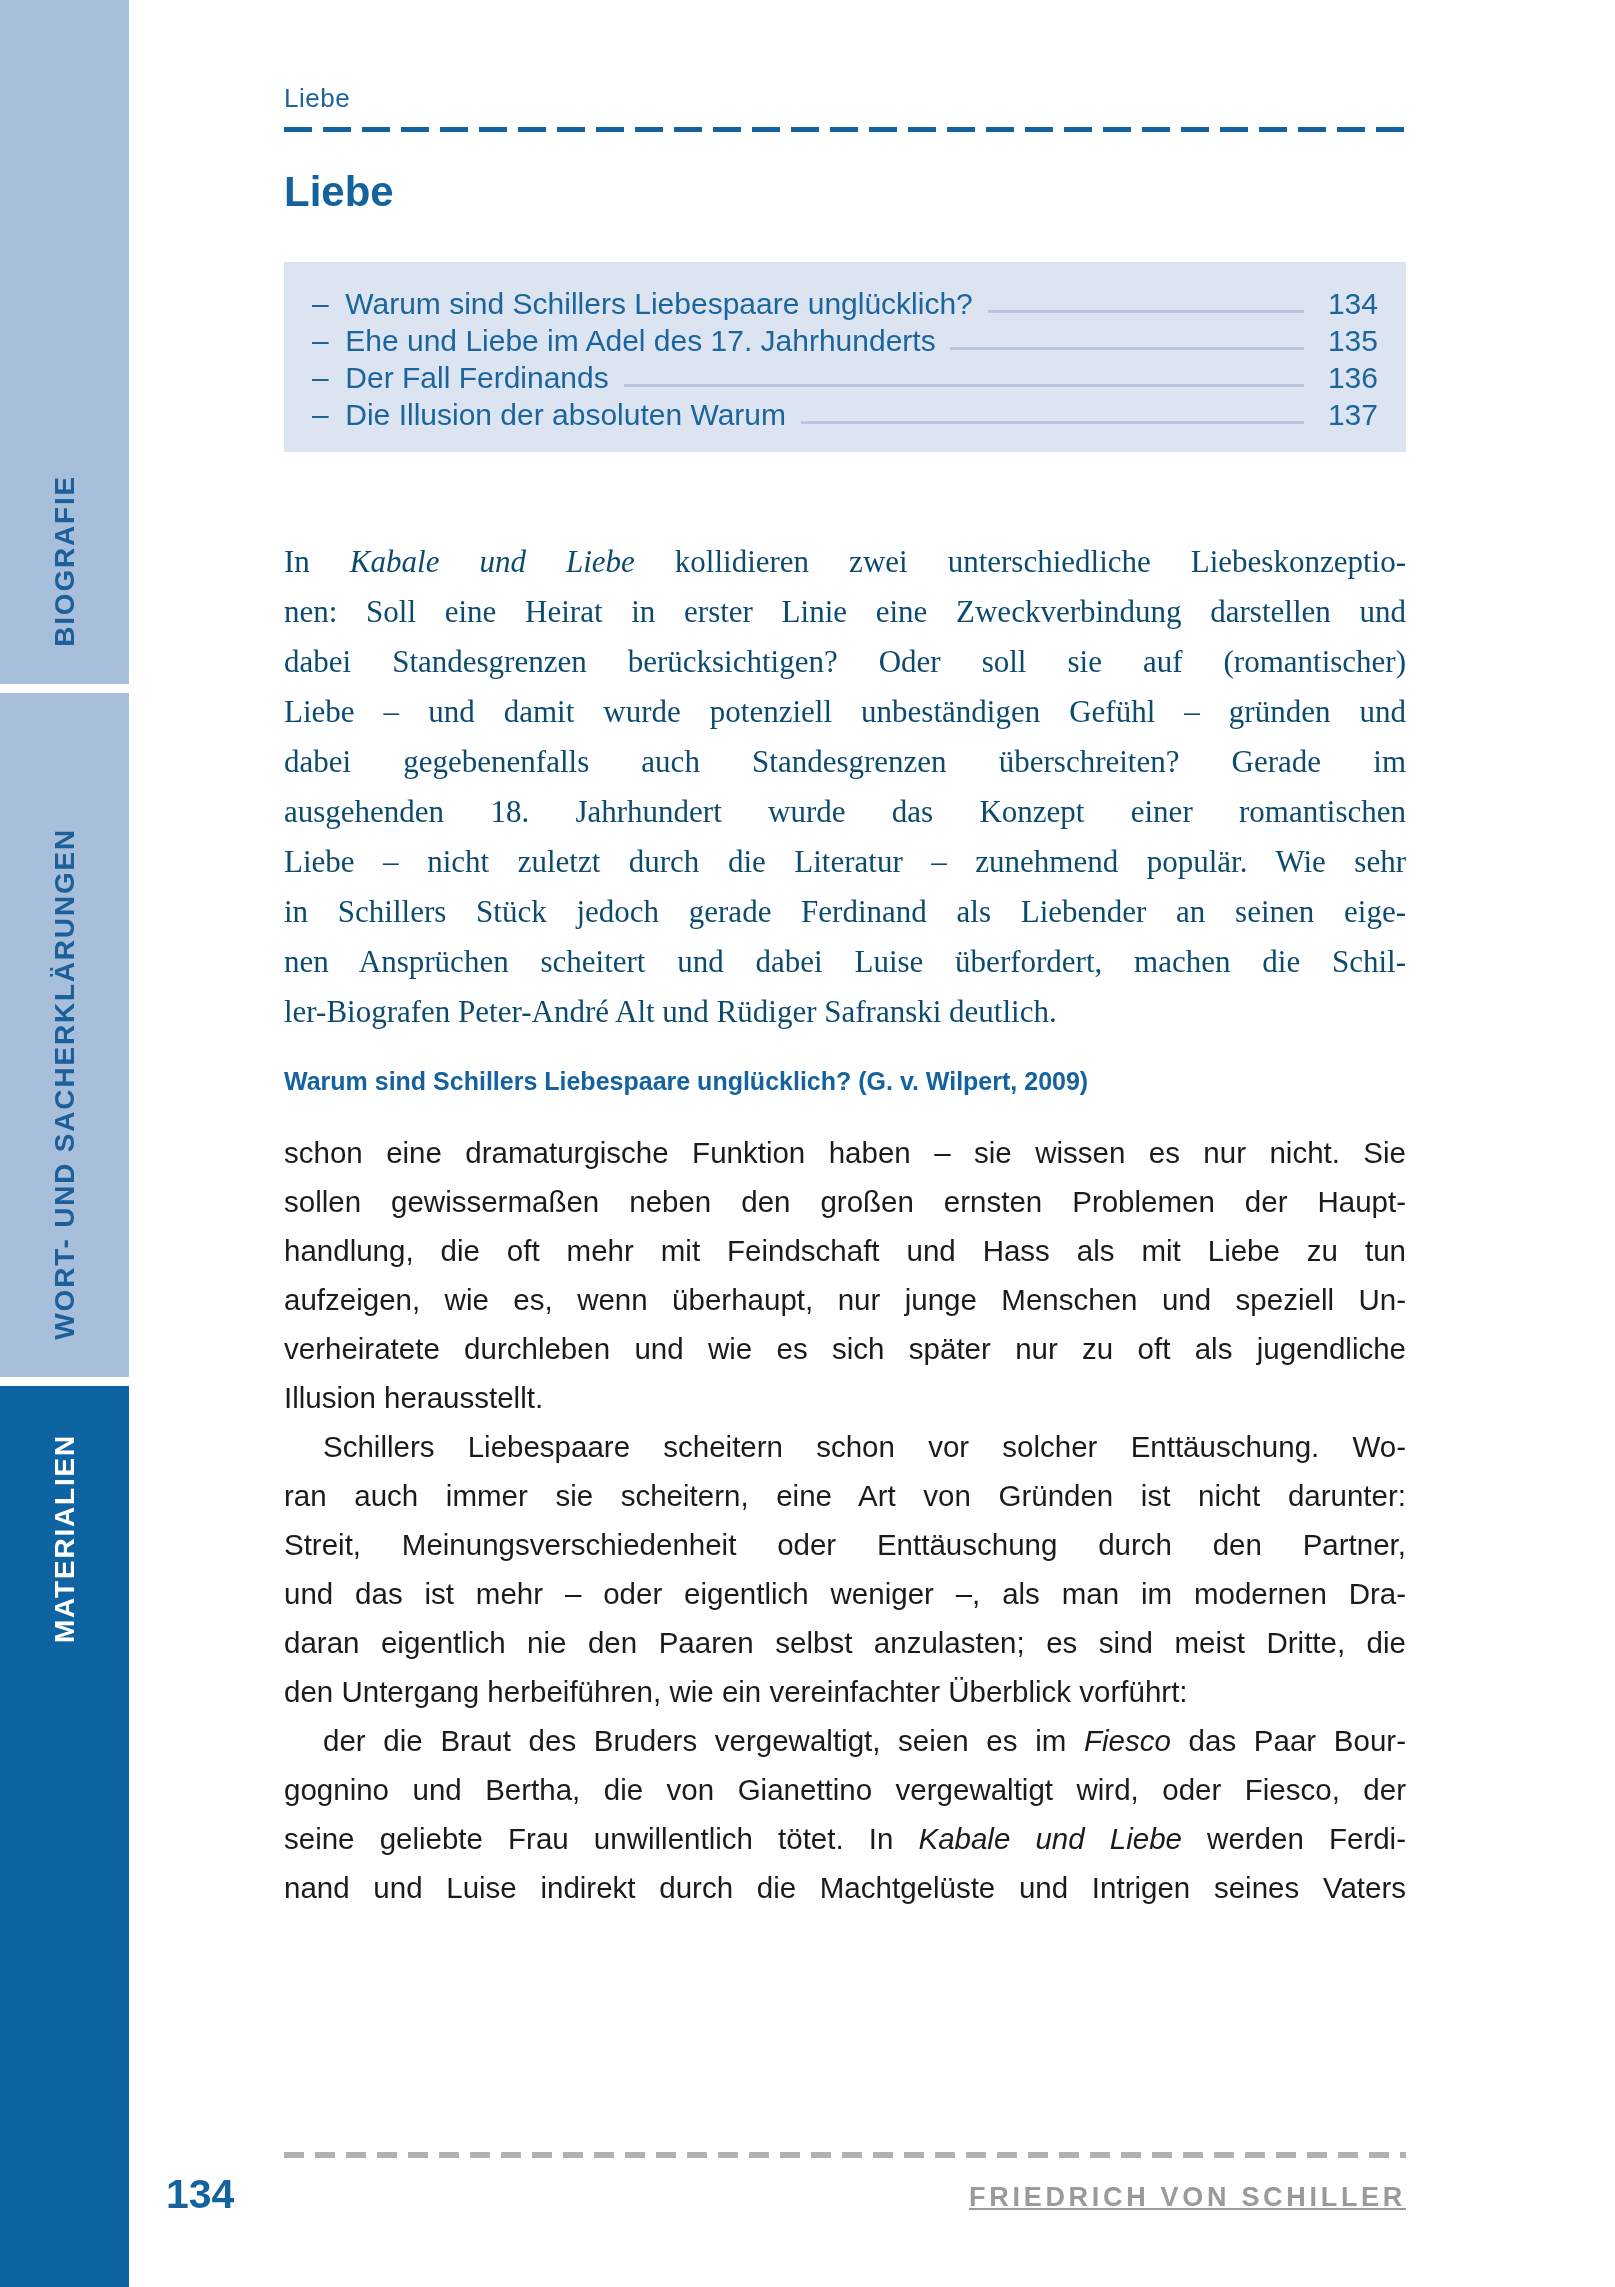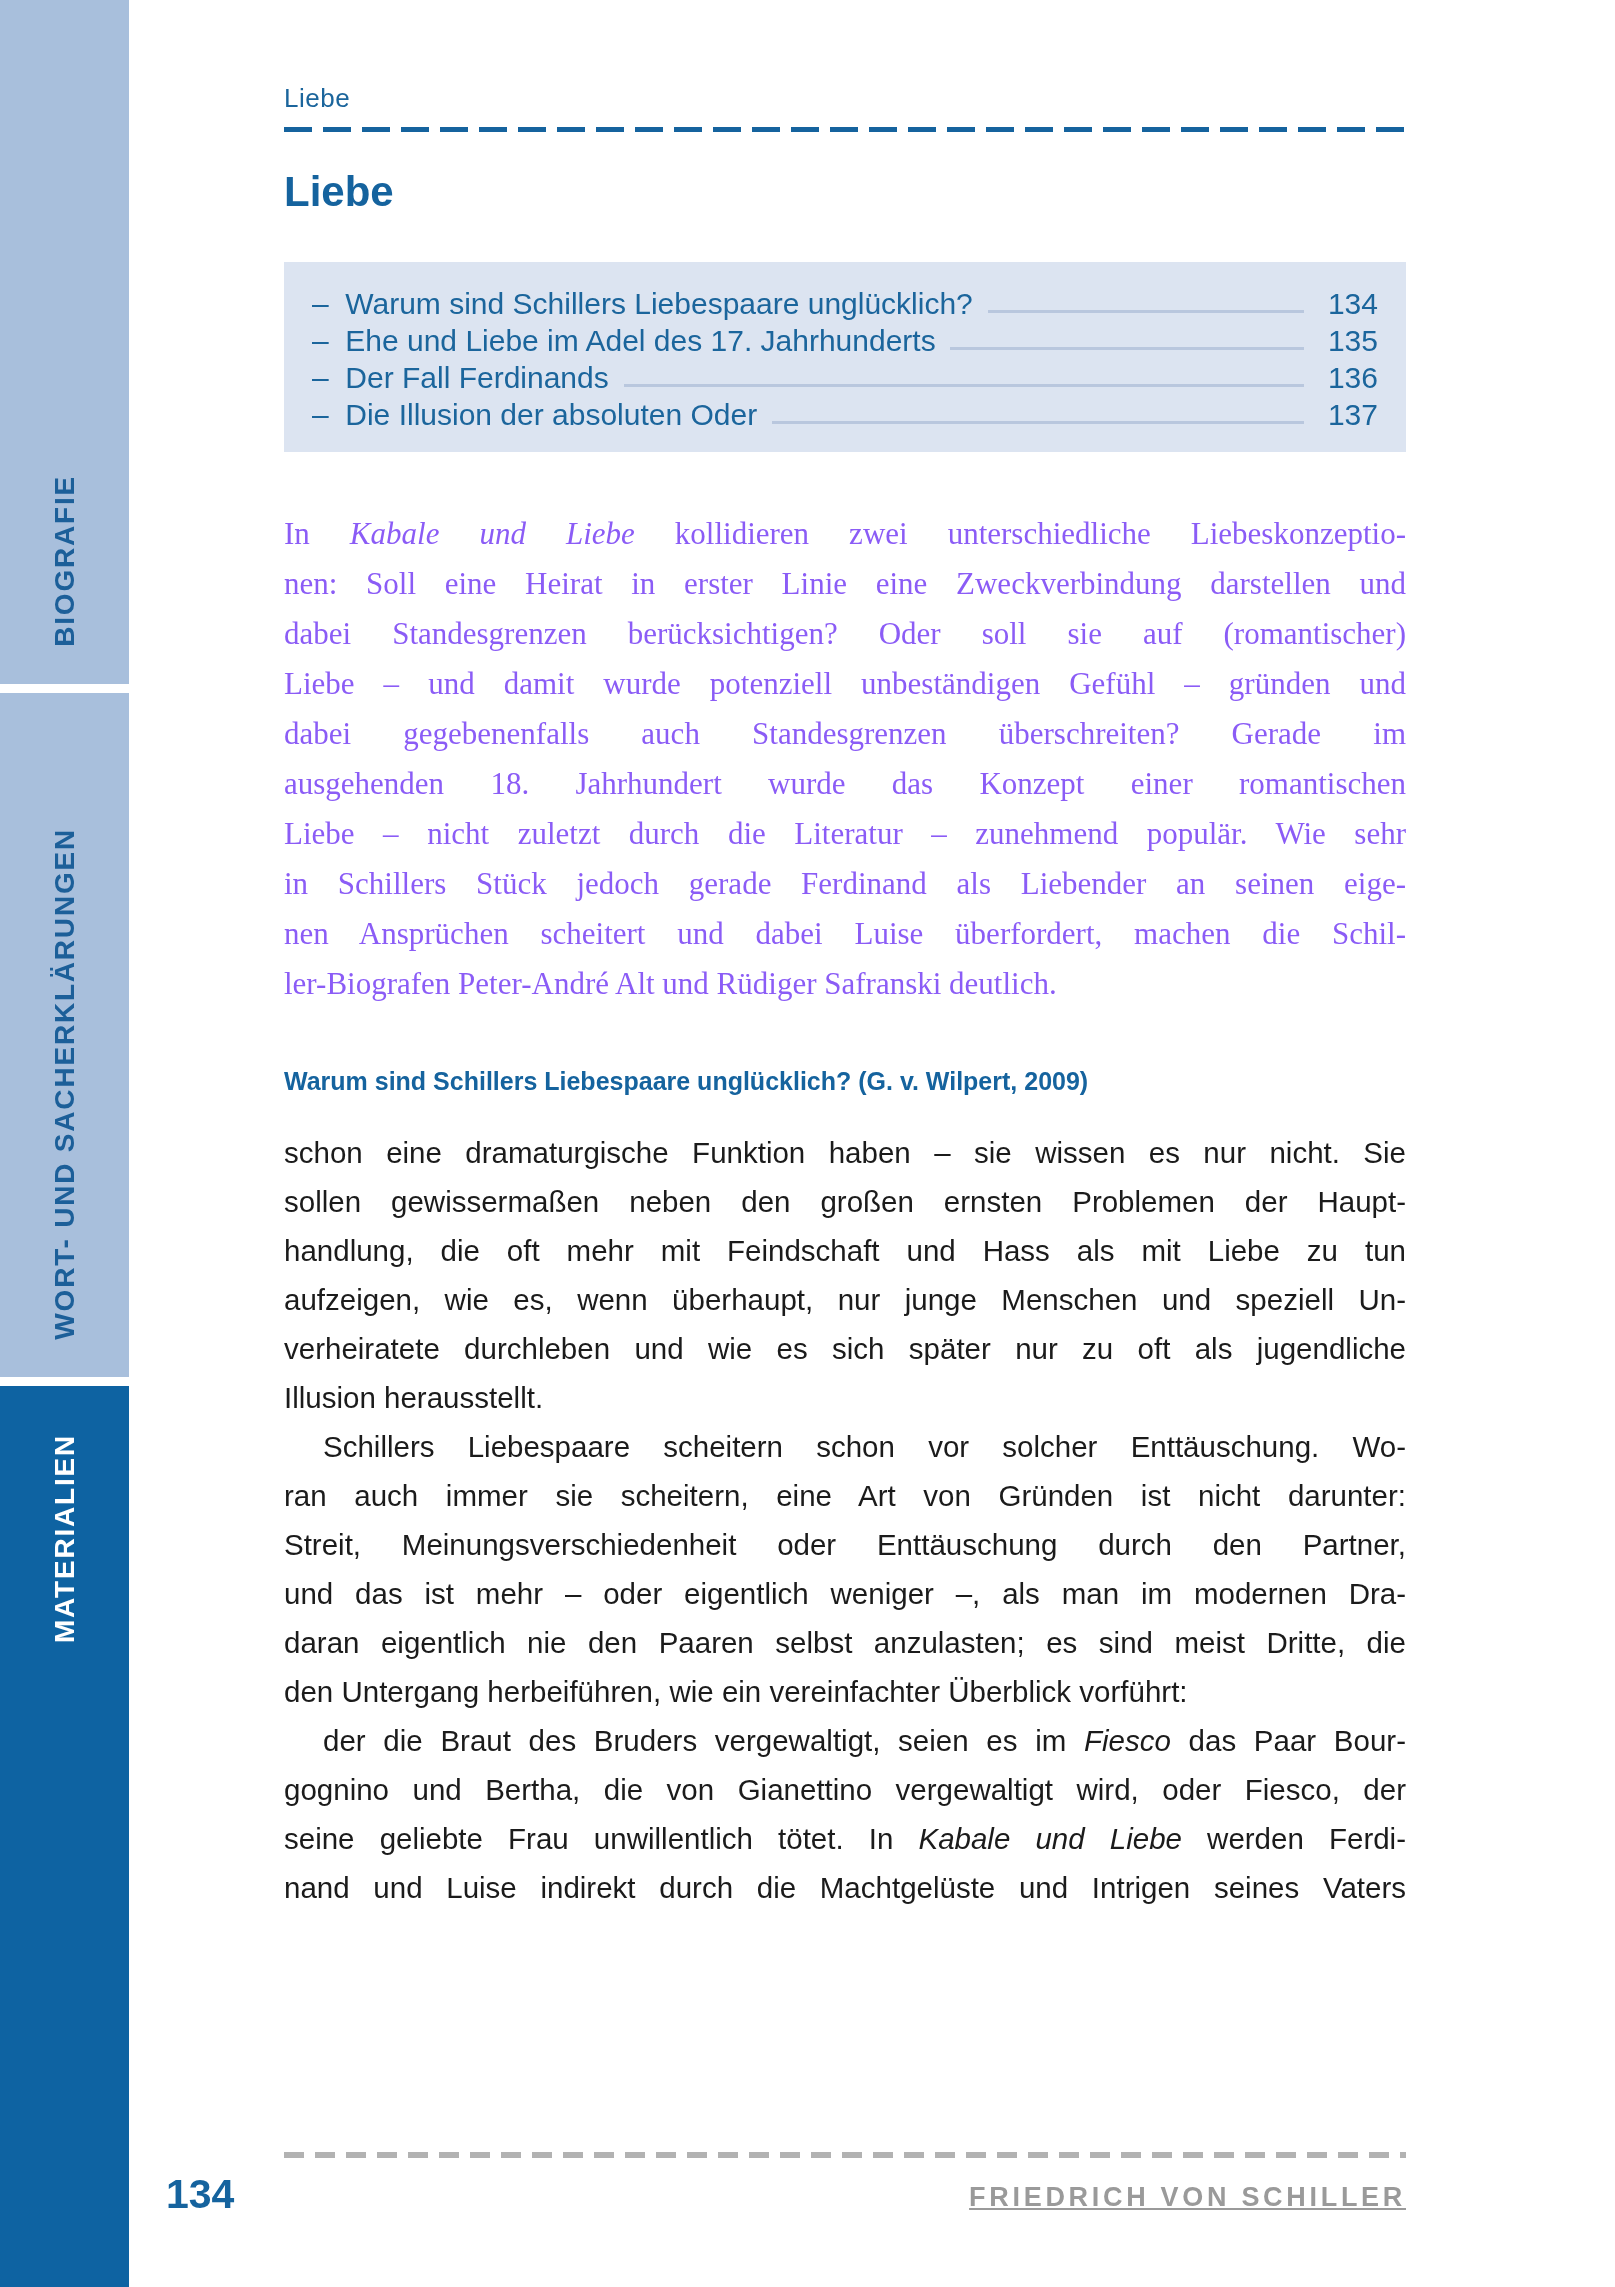--- a/index.html
+++ b/index.html
@@ -37,22 +37,22 @@
   .toc-label { white-space:nowrap; }
   .leader { flex:1; border-bottom:3.7px solid #b9c7de; margin:0 13px 8.3px 14.8px; }
   .toc-page { width:61px; text-align:right; }
 
   
   .line { text-align:justify; text-align-last:justify; }
   .para .line:last-child { text-align-last:auto; }
   .justify-all .line:last-child { text-align-last:justify; }
   .indent-first .line:first-child { text-indent:39px; }
 
-  .intro { position:absolute; top:509px; left:0; width:1122px;
-    font-family:"Liberation Serif", serif; font-size:31px; line-height:50px; color:#8b5cf6; }
+  .intro { position:absolute; top:537px; left:0; width:1122px;
+    font-family:"Liberation Serif", serif; font-size:31px; line-height:50px; color:#0c4a6e; }
 
   .subheading { position:absolute; top:1067px; left:0; width:1122px;
     font-size:25px; font-weight:bold; color:#15639e; white-space:nowrap; }
 
   .quote { position:absolute; top:1128px; left:0; width:1122px;
     font-size:29.5px; line-height:49px; color:#1b1b1b; }
 
   
   .rule-bottom { position:absolute; top:2152px; left:284px; width:1122px; height:5.5px;
     background:repeating-linear-gradient(to right, #b2b2b2 0, #b2b2b2 20px, transparent 20px, transparent 31px); }
@@ -100,21 +100,21 @@
         <span class="toc-page">135</span>
       </div>
       <div class="toc-row">
         <span class="toc-bullet">–</span>
         <span class="toc-label">Der Fall Ferdinands</span>
         <span class="leader"></span>
         <span class="toc-page">136</span>
       </div>
       <div class="toc-row">
         <span class="toc-bullet">–</span>
-        <span class="toc-label">Die Illusion der absoluten Oder</span>
+        <span class="toc-label">Die Illusion der absoluten Warum</span>
         <span class="leader"></span>
         <span class="toc-page">137</span>
       </div>
     </div>
 
     <div class="intro para">
         <div class="line">In <em>Kabale und Liebe</em> kollidieren zwei unterschiedliche Liebeskonzeptio-</div>
         <div class="line">nen: Soll eine Heirat in erster Linie eine Zweckverbindung darstellen und</div>
         <div class="line">dabei Standesgrenzen berücksichtigen? Oder soll sie auf (romantischer)</div>
         <div class="line">Liebe – und damit wurde potenziell unbeständigen Gefühl – gründen und</div>

